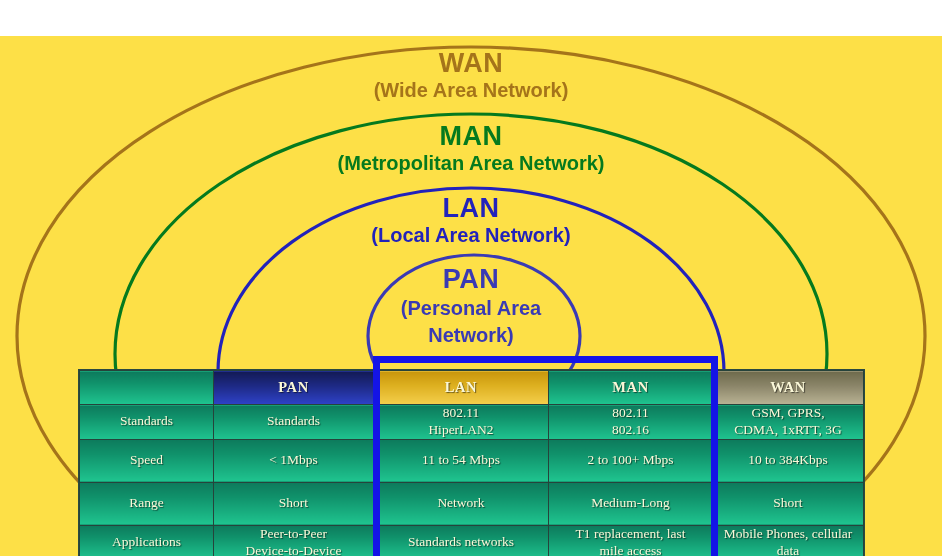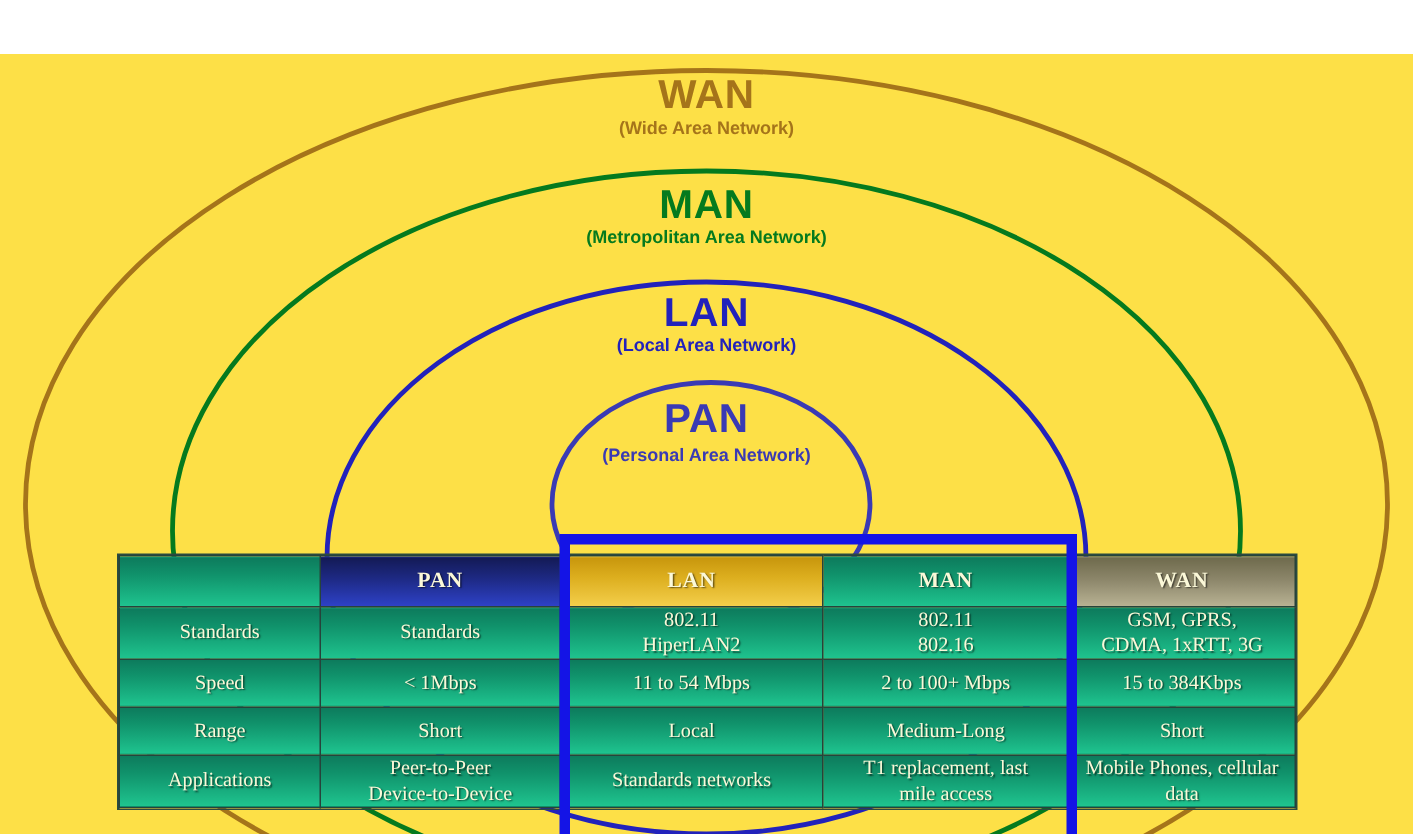--- a/index.html
+++ b/index.html
@@ -41,21 +41,21 @@
     white-space: nowrap;
   }
   .ring-label .acro {
     font-weight: bold;
     font-size: 27px;
     letter-spacing: 0.5px;
     display: block;
   }
   .ring-label .full {
     font-weight: bold;
-    font-size: 12px;
+    font-size: 20px;
     display: block;
     margin-top: 1px;
   }
   .ring-label.pan .full {
     white-space: normal;
     line-height: 1.35;
   }
 
   #label-wan { left: 50%; transform: translateX(-50%); top: 12px; }
   #label-man { left: 50%; transform: translateX(-50%); top: 85px; }
@@ -84,21 +84,21 @@
     padding: 0 6px;
     font-family: "Liberation Serif", serif;
     font-size: 13.5px;
     color: #fbf8d8;
     text-align: center;
     vertical-align: middle;
     text-shadow: 1px 1px 1px rgba(0,0,0,0.55);
     line-height: 1.25;
   }
   #matrix thead th { height: 33px; font-size: 14.5px; letter-spacing: 0.6px; }
-  #matrix tbody tr { height: 32px; }
+  #matrix tbody tr { height: 43px; }
   #matrix tbody tr.tall { height: 32px; }
 
   
   .fill-green  { background: linear-gradient(to bottom, #0d7a5c 0%, #10926b 35%, #1fc48f 100%); }
   .fill-blue   { background: linear-gradient(to bottom, #131a54 0%, #1e2a86 45%, #2e42c8 100%); }
   .fill-gold   { background: linear-gradient(to bottom, #c8960c 0%, #dcae1e 40%, #f4cf4c 100%); }
   .fill-khaki  { background: linear-gradient(to bottom, #6e6a4c 0%, #8c866a 45%, #b9b394 100%); }
 
   td.rowhead {
     text-align: left;
@@ -174,26 +174,26 @@
         <td class="fill-green">Standards</td>
         <td class="fill-green">802.11<br>HiperLAN2</td>
         <td class="fill-green">802.11<br>802.16</td>
         <td class="fill-green">GSM, GPRS,<br>CDMA, 1xRTT, 3G</td>
       </tr>
       <tr>
         <td class="fill-green rowhead">Speed</td>
         <td class="fill-green">&lt; 1Mbps</td>
         <td class="fill-green">11 to 54 Mbps</td>
         <td class="fill-green">2 to 100+ Mbps</td>
-        <td class="fill-green">15 to 384Kbps</td>
+        <td class="fill-green">10 to 384Kbps</td>
       </tr>
       <tr>
         <td class="fill-green rowhead">Range</td>
         <td class="fill-green">Short</td>
-        <td class="fill-green">Local</td>
+        <td class="fill-green">Network</td>
         <td class="fill-green">Medium-Long</td>
         <td class="fill-green">Short</td>
       </tr>
       <tr class="tall">
         <td class="fill-green rowhead">Applications</td>
         <td class="fill-green">Peer-to-Peer<br>Device-to-Device</td>
         <td class="fill-green">Standards networks</td>
         <td class="fill-green">T1 replacement, last<br>mile access</td>
         <td class="fill-green">Mobile Phones, cellular<br>data</td>
       </tr>

